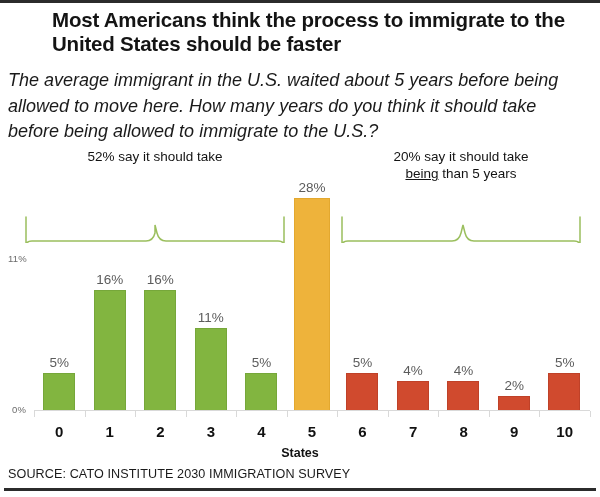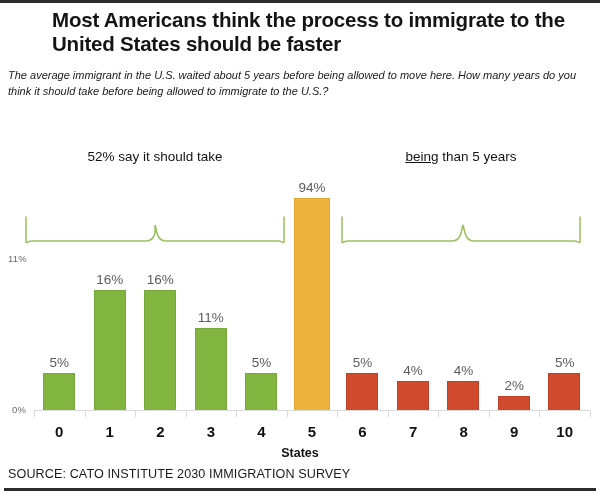--- a/index.html
+++ b/index.html
@@ -21,21 +21,21 @@
   }
   .headline{
     position:absolute;left:8px;top:8px;width:580px;
     font-size:20.5px;font-weight:bold;line-height:1.16;
     letter-spacing:-0.2px;
     color:#141414;
     margin-left:44px;
   }
   .subhead{
     position:absolute;left:8px;top:68px;width:578px;
-    font-size:11px;font-style:italic;line-height:1.42;
+    font-size:18px;font-style:italic;line-height:1.42;
     color:#1a1a1a;
   }
 
   
   .plot{
     position:absolute;left:0;top:140px;width:592px;height:300px;
   }
   .annot{
     position:absolute;
     text-align:center;
@@ -103,20 +103,21 @@
 <div class="headline">Most Americans think the process to immigrate to the United States should be faster</div>
 <div class="subhead">The average immigrant in the U.S. waited about 5 years before being allowed to move here. How many years do you think it should take before being allowed to immigrate to the U.S.?</div>
 
 <div class="plot">
 
   <div class="annot" id="annot-left" style="left:22px;top:8px;width:266px;">
     <div>52% say it should take</div>
   </div>
 
   <div class="annot" id="annot-right" style="left:338px;top:8px;width:246px;">
+    <div>20% say it should take</div>
     <div>
       <span class="u">being</span><span> than 5 years</span>
     </div>
   </div>
 
   <svg class="brace" style="left:24px;top:58px;" width="262" height="45" viewBox="0 0 262 45">
     <path d="M2,44 L2,73 Q2,68 8,68 L122,68 Q129,68 131,60 L131,52 L133,60 Q135,68 142,68 L254,68 Q260,68 260,73 L260,44" transform="translate(0,-25)" fill="none" stroke="#9bbf5e" stroke-width="1.5" stroke-linecap="round"></path>
   </svg>
 
   <svg class="brace" style="left:340px;top:58px;" width="242" height="45" viewBox="0 0 242 45">
@@ -142,21 +143,21 @@
       <div class="bar-slot" style="left: 151.636px;">
         <div class="bar green" style="height: 83.5014px;"></div>
         <div class="vlabel" style="bottom: 86.5014px; margin-top: 12px;">11%</div>
       </div>
       <div class="bar-slot" style="left: 202.182px;">
         <div class="bar green" style="height: 37.9552px;"></div>
         <div class="vlabel" style="bottom: 40.9552px;">5%</div>
       </div>
       <div class="bar-slot" style="left: 252.727px;">
         <div class="bar gold wide" style="height: 212.549px;"></div>
-        <div class="vlabel" style="bottom: 215.549px;">94%</div>
+        <div class="vlabel" style="bottom: 215.549px;">28%</div>
       </div>
       <div class="bar-slot" style="left: 303.273px;">
         <div class="bar red" style="height: 37.9552px;"></div>
         <div class="vlabel" style="bottom: 40.9552px;">5%</div>
       </div>
       <div class="bar-slot" style="left: 353.818px;">
         <div class="bar red" style="height: 30.3641px;"></div>
         <div class="vlabel" style="bottom: 33.3641px;">4%</div>
       </div>
       <div class="bar-slot" style="left: 404.364px;">

